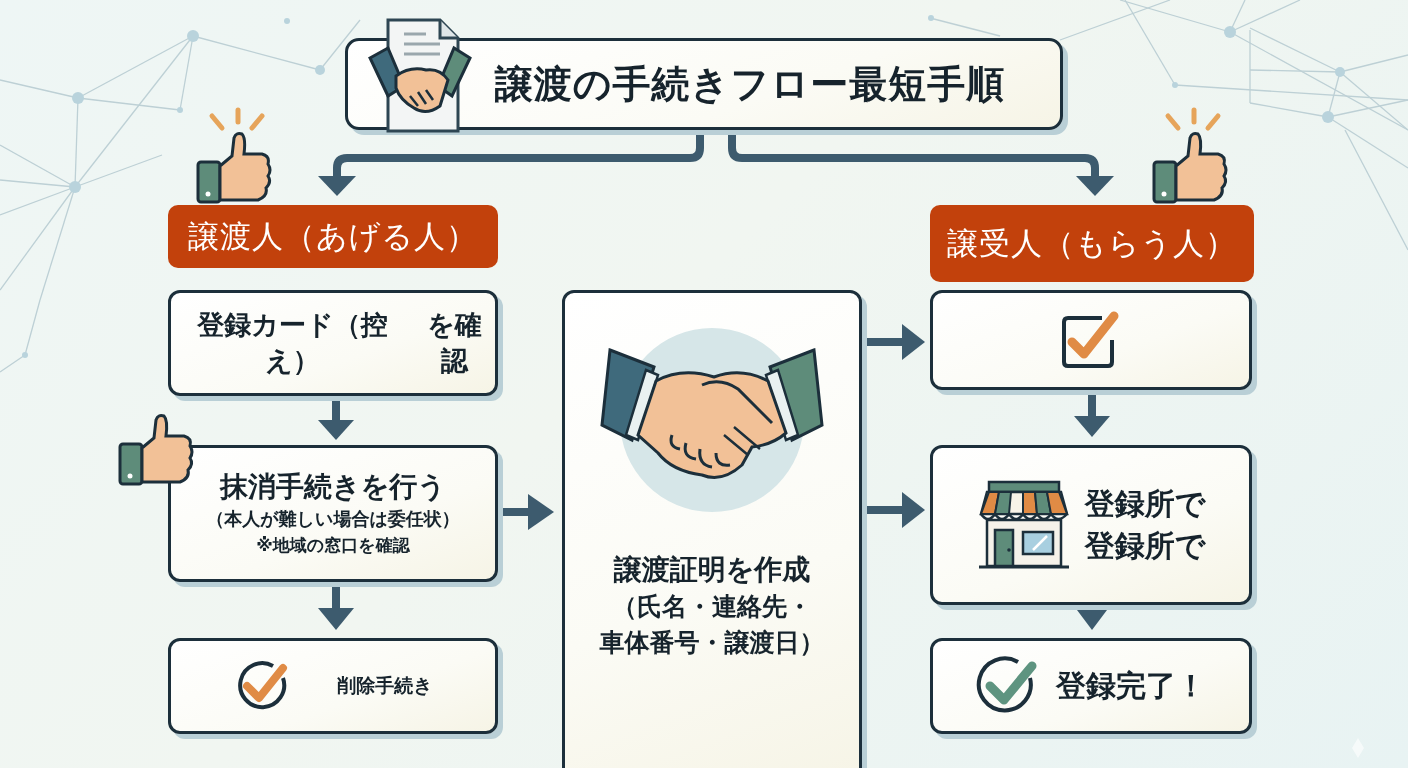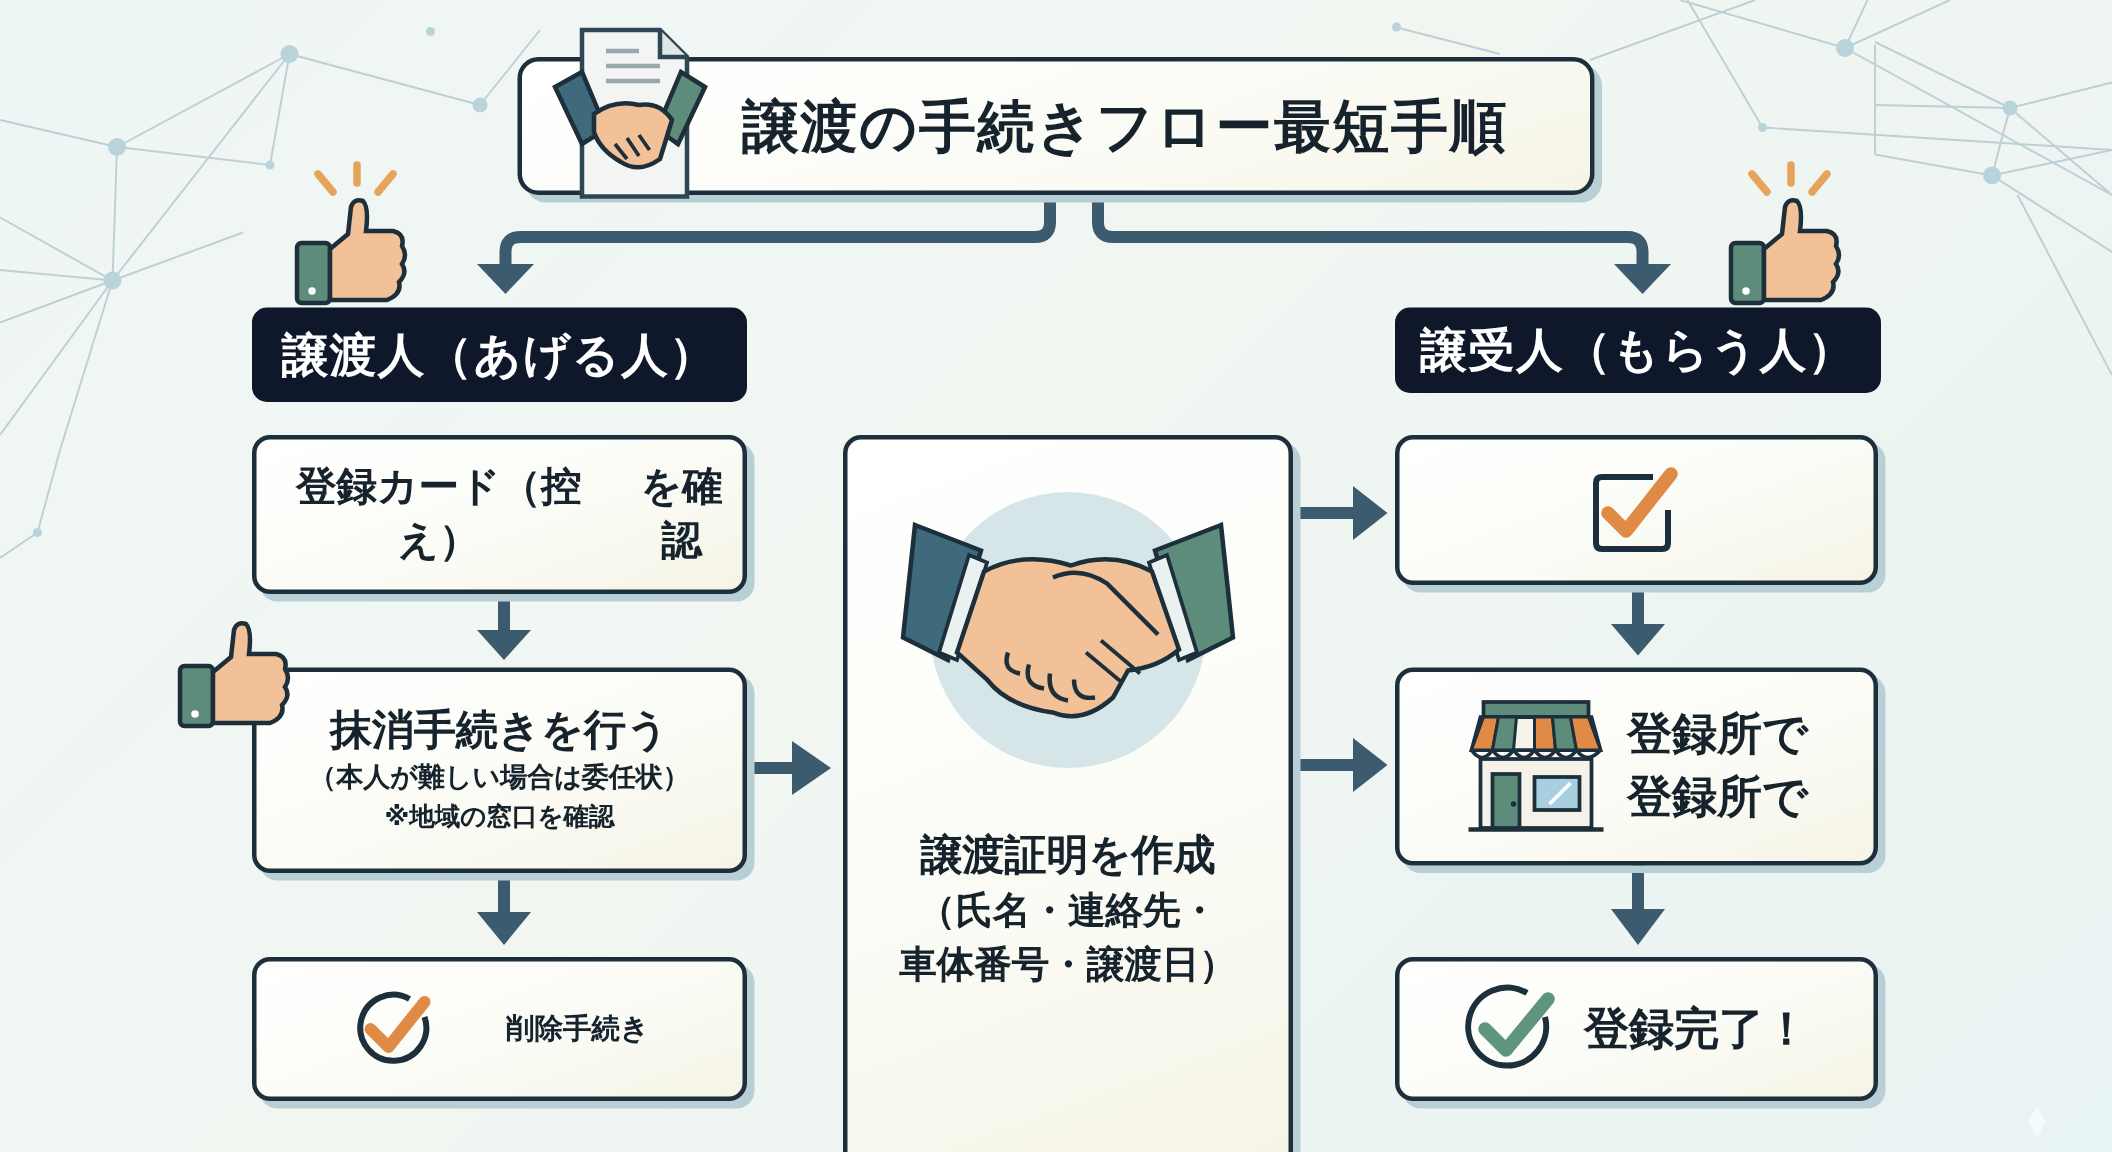--- a/index.html
+++ b/index.html
@@ -12,23 +12,23 @@
   .bg-net { position: absolute; left: 0; top: 0; width: 1408px; height: 768px; }
   .box {
     position: absolute; box-sizing: border-box;
     background: linear-gradient(160deg, #ffffff 0%, #fbfbf5 60%, #f6f4e6 100%);
     border: 3px solid #1c2f3b; border-radius: 12px;
     box-shadow: 5px 5px 0 #b9cfd6;
     display: flex; align-items: center; justify-content: center; text-align: center;
   }
   .header {
     position: absolute; box-sizing: border-box;
-    background: #0f172a; color: #ffffff; border-radius: 10px;
+    background: #c2410c; color: #ffffff; border-radius: 10px;
     display: flex; align-items: center; justify-content: center;
-    font-weight: bold; font-size: 31px; letter-spacing: 1px;
+    font-weight: normal; font-size: 31px; letter-spacing: 1px;
   }
   .txt-bold { font-weight: bold; }
   .abs { position: absolute; }
   svg { overflow: visible; }
 </style>
 </head>
 <body>
 
 <svg class="bg-net" viewBox="0 0 1408 768">
   <g stroke="#b8ccd2" stroke-width="1.3" fill="none" opacity="0.9">
@@ -137,21 +137,21 @@
   <g stroke="#e6a45a" stroke-width="5" stroke-linecap="round">
     <line x1="16" y1="8" x2="26" y2="20"></line>
     <line x1="42" y1="2" x2="42" y2="14"></line>
     <line x1="66" y1="8" x2="56" y2="20"></line>
   </g>
   <rect x="2" y="54" width="22" height="40" rx="3" fill="#5e8c7a" stroke="#1c2f3b" stroke-width="3"></rect>
   <circle cx="12" cy="86" r="2.5" fill="#ffffff"></circle>
   <path d="M24 58 L36 48 L38 30 Q40 24 46 26 Q50 30 48 46 L66 46 Q74 48 72 56 Q76 62 72 68 Q76 74 70 80 Q72 88 62 92 L24 92 Z" fill="#f2c197" stroke="#1c2f3b" stroke-width="3"></path>
 </svg>
 
-<div class="header" style="left:930px;top:205px;width:324px;height:57px;">
+<div class="header" style="left:930px;top:205px;width:324px;height:77px;">
   <span>譲受人（もらう人）</span>
 </div>
 <svg class="abs" style="left:1152px;top:108px;width:80px;height:95px;" viewBox="0 0 80 95">
   <g stroke="#e6a45a" stroke-width="5" stroke-linecap="round">
     <line x1="16" y1="8" x2="26" y2="20"></line>
     <line x1="42" y1="2" x2="42" y2="14"></line>
     <line x1="66" y1="8" x2="56" y2="20"></line>
   </g>
   <rect x="2" y="54" width="22" height="40" rx="3" fill="#5e8c7a" stroke="#1c2f3b" stroke-width="3"></rect>
   <circle cx="12" cy="86" r="2.5" fill="#ffffff"></circle>
@@ -199,21 +199,21 @@
   <div class="txt-bold" style="font-size:25px;line-height:36px;">車体番号・譲渡日）</div>
 </div>
 
 <div class="box" style="left:930px;top:290px;width:322px;height:100px;">
   <svg width="66" height="60" viewBox="0 0 66 60">
     <path d="M44 8 L10 8 Q6 8 6 12 L6 52 Q6 56 10 56 L50 56 Q54 56 54 52 L54 30" fill="none" stroke="#1c2f3b" stroke-width="4"></path>
     <path d="M14 32 L26 44 L56 6" fill="none" stroke="#e08b45" stroke-width="9" stroke-linecap="round" stroke-linejoin="round"></path>
   </svg>
 </div>
 
-<div class="box" style="left:930px;top:445px;width:322px;height:132px;">
+<div class="box" style="left:930px;top:445px;width:322px;height:160px;">
   <svg width="94" height="90" viewBox="0 0 94 90" style="margin-right:14px;">
     <rect x="12" y="2" width="70" height="10" fill="#5e8c7a" stroke="#1c2f3b" stroke-width="2.5"></rect>
     <path d="M10 12 L84 12 L90 34 L4 34 Z" fill="#f7f3e8" stroke="#1c2f3b" stroke-width="2.5"></path>
     <g stroke="#1c2f3b" stroke-width="2">
       <path d="M4 34 L12 12 L22 12 L18 34 Z" fill="#e08b45"></path>
       <path d="M18 34 L22 12 L34 12 L32 34 Z" fill="#5e8c7a"></path>
       <path d="M46 34 L46 12 L58 12 L60 34 Z" fill="#e08b45"></path>
       <path d="M60 34 L58 12 L70 12 L74 34 Z" fill="#5e8c7a"></path>
       <path d="M74 34 L70 12 L82 12 L90 34 Z" fill="#e08b45"></path>
     </g>

